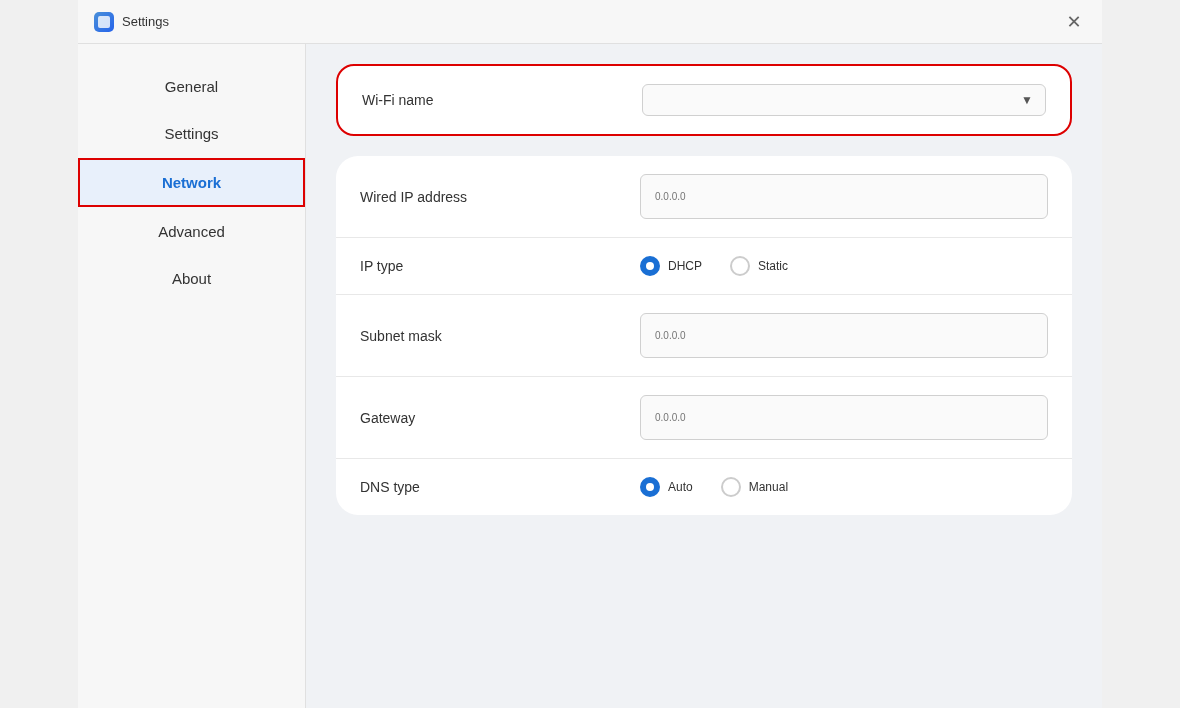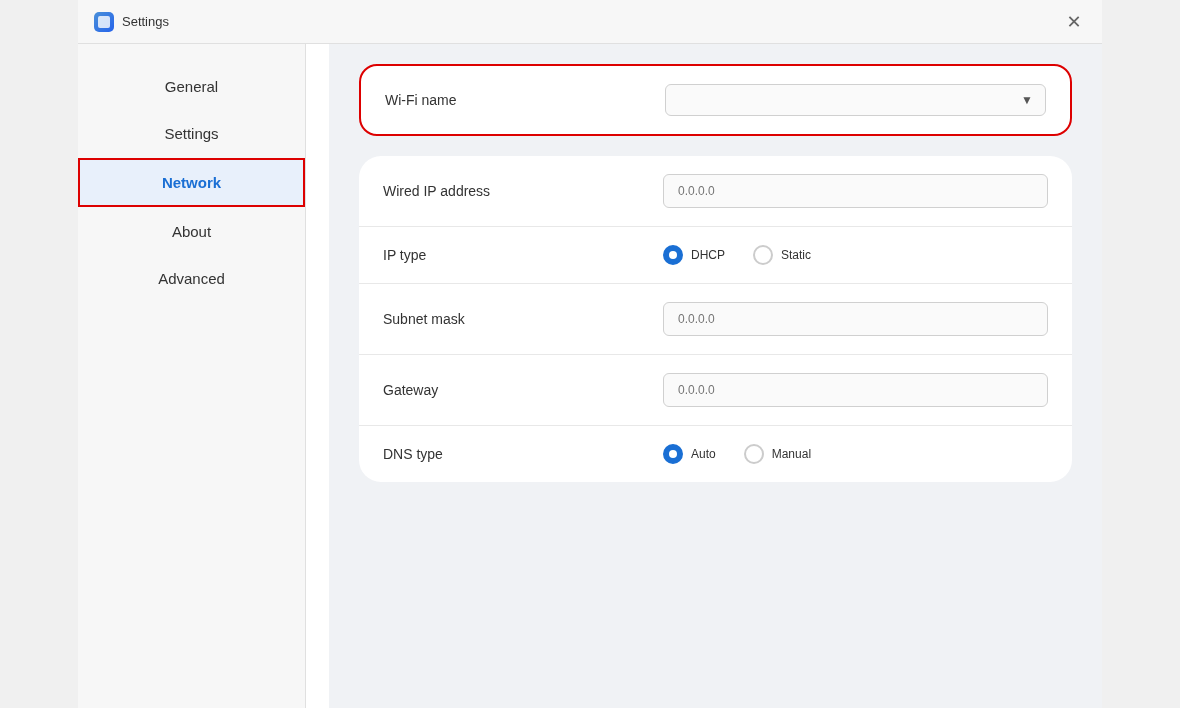--- a/index.html
+++ b/index.html
@@ -61,21 +61,20 @@
       display: flex;
       align-items: center;
       justify-content: center;
       border-radius: 3px;
     }
 
     .main-content {
       display: flex;
       flex: 1;
       overflow: hidden;
-      gap: 23px;
     }
 
     .sidebar {
       width: 228px;
       background: #f7f7f7;
       border-right: 1px solid #e0e0e0;
       padding: 20px 0;
       display: flex;
       flex-direction: column;
       gap: 2px;
@@ -180,22 +179,22 @@
     .network-section {
       background: #ffffff;
       border-radius: 22px;
       padding: 0;
     }
 
     .ip-input {
       flex: 1;
       border: 1px solid #d0d0d0;
       border-radius: 6px;
-      padding: 9px 14px;
-      font-size: 12px;
+      padding: 16px 14px;
+      font-size: 10px;
       background: #fafafa;
       color: #0369a1;
       outline: none;
     }
 
     .radio-group {
       display: flex;
       align-items: center;
       gap: 28px;
     }
@@ -255,22 +254,22 @@
     <span class="title-bar-title">Settings</span>
     <div class="close-btn">✕</div>
   </div>
 
   <div class="main-content">
 
     <div class="sidebar">
       <div class="sidebar-item">General</div>
       <div class="sidebar-item">Settings</div>
       <div class="sidebar-item active">Network</div>
+      <div class="sidebar-item">Advanced</div>
       <div class="sidebar-item">About</div>
-      <div class="sidebar-item">Advanced</div>
     </div>
 
     <div class="content-area">
 
       <div class="wifi-section">
 
         <div class="setting-row">
           <div class="setting-label">Wi-Fi name</div>
           <div class="setting-control">
             <div class="dropdown-input">

